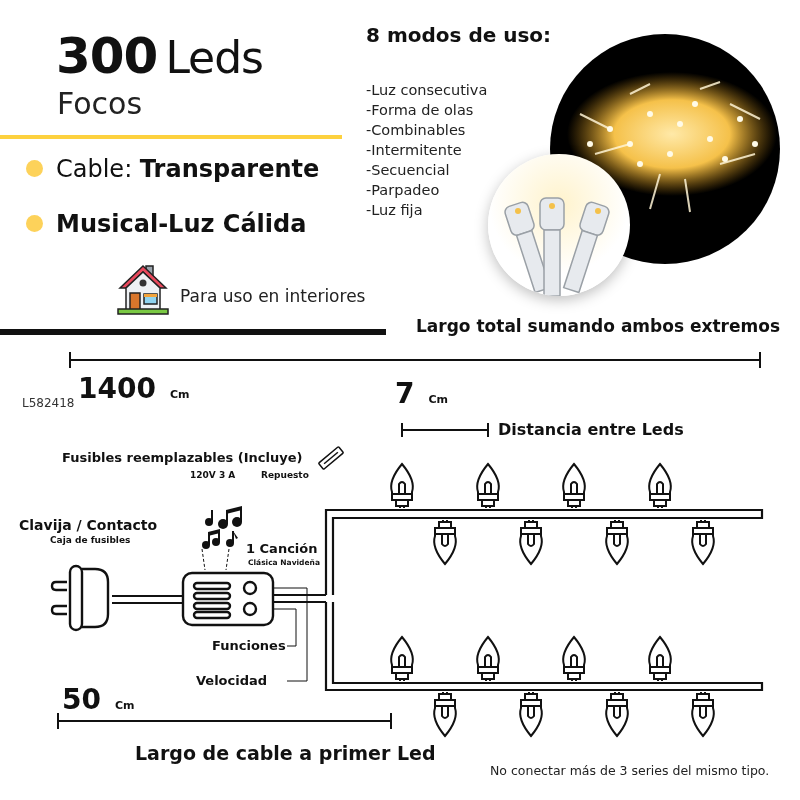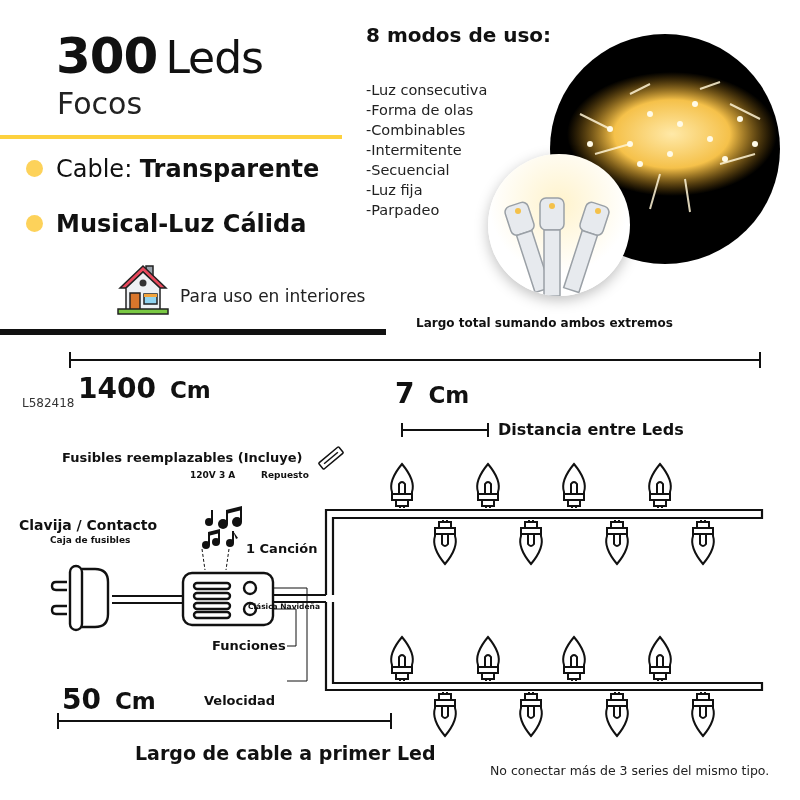--- a/index.html
+++ b/index.html
@@ -10,23 +10,23 @@
   .title-unit { font-weight:normal; font-size:44px; margin-left:8px; }
   .subtitle { left:57px; top:86px; font-size:30px; font-weight:normal; line-height:36px; color:#222; }
   .yellow-rule { left:0; top:135px; width:342px; height:4px; background:#fdd13e; }
   .bullet { width:17px; height:17px; border-radius:50%; background:#fdd25a; }
   .feature { font-size:24px; line-height:30px; white-space:nowrap;text-align:right; }
   .feature b { font-weight:bold; }
   .modes-title { left:366px; top:22px; font-size:20px; font-weight:bold; line-height:26px; }
   .mode-item { font-size:14.5px; line-height:20px; color:#222; white-space:nowrap; }
   .indoor-text { left:180px; top:286px; font-size:17px; color:#222; }
   .black-rule { left:0; top:329px; width:386px; height:6px; background:#111; }
-  .total-label { left:416px; top:316px; font-size:12px; font-weight:bold; white-space:nowrap; }
+  .total-label { left:416px; top:316px; font-size:17px; font-weight:bold; white-space:nowrap; }
   .big-num { font-size:28px; font-weight:bold; line-height:32px; }
-  .unit-sm { font-size:23px; font-weight:bold; margin-left:14px; }
+  .unit-sm { font-size:11px; font-weight:bold; margin-left:14px; }
   .code { left:22px; top:396px; font-size:12px; color:#333; }
   .label-b { font-weight:bold; white-space:nowrap; }
   .tiny { font-size:9px; font-weight:bold; white-space:nowrap; }
   .note { left:490px; top:763px; font-size:12.5px; color:#222; white-space:nowrap; }
   svg { position:absolute; left:0; top:0; }
 </style>
 </head>
 <body>
 
 <div class="abs title-num">
@@ -59,22 +59,22 @@
 <div class="abs indoor-text">Para uso en interiores</div>
 <div class="abs black-rule"></div>
 
 <div class="abs modes-title">8 modos de uso:</div>
 <div class="abs" style="left:366px; top:80px;">
   <div class="mode-item">-Luz consecutiva</div>
   <div class="mode-item">-Forma de olas</div>
   <div class="mode-item">-Combinables</div>
   <div class="mode-item">-Intermitente</div>
   <div class="mode-item">-Secuencial</div>
+  <div class="mode-item">-Parpadeo</div>
   <div class="mode-item">-Luz fija</div>
-  <div class="mode-item">-Parpadeo</div>
 </div>
 
 <div class="abs" style="left:550px; top:34px; width:230px; height:230px; border-radius:50%; background:#000; overflow:hidden;">
   <svg width="230" height="230" viewBox="0 0 230 230">
     <defs>
       <radialGradient id="glow" cx="50%" cy="50%" r="50%">
         <stop offset="0%" stop-color="#ffe9a8"></stop>
         <stop offset="55%" stop-color="#f5c14a"></stop>
         <stop offset="100%" stop-color="#c98a12" stop-opacity="0"></stop>
       </radialGradient>
@@ -262,23 +262,23 @@
 <div class="abs label-b" style="left:498px; top:420px; font-size:16px;">Distancia entre Leds</div>
 
 <div class="abs label-b" style="left:62px; top:450px; font-size:13px;">Fusibles reemplazables (Incluye)</div>
 <div class="abs tiny" style="left:190px; top:470px;">120V 3 A</div>
 <div class="abs tiny" style="left:261px; top:470px;">Repuesto</div>
 
 <div class="abs label-b" style="left:19px; top:517px; font-size:14px;">Clavija / Contacto</div>
 <div class="abs tiny" style="left:50px; top:535px;">Caja de fusibles</div>
 
 <div class="abs label-b" style="left:246px; top:541px; font-size:13px;">1 Canción</div>
-<div class="abs" style="left:248px; top:558px; font-size:7.5px; font-weight:bold; white-space:nowrap;margin-top:44px;">Clásica Navideña</div>
+<div class="abs" style="left:248px; top:558px; font-size:7.5px; font-weight:bold; white-space:nowrap;">Clásica Navideña</div>
 
 <div class="abs label-b" style="left:212px; top:638px; font-size:13px;">Funciones</div>
-<div class="abs label-b" style="left:204px; top:673px; font-size:13px;margin-top:20px;">Velocidad</div>
+<div class="abs label-b" style="left:196px; top:673px; font-size:13px;">Velocidad</div>
 
 <div class="abs big-num" style="left:62px; top:684px;">
   <span>50</span><span class="unit-sm">Cm</span>
 </div>
 <div class="abs label-b" style="left:135px; top:742px; font-size:19px;">Largo de cable a primer Led</div>
 
 <div class="abs note">No conectar más de 3 series del mismo tipo.</div>
 
 </body></html>

